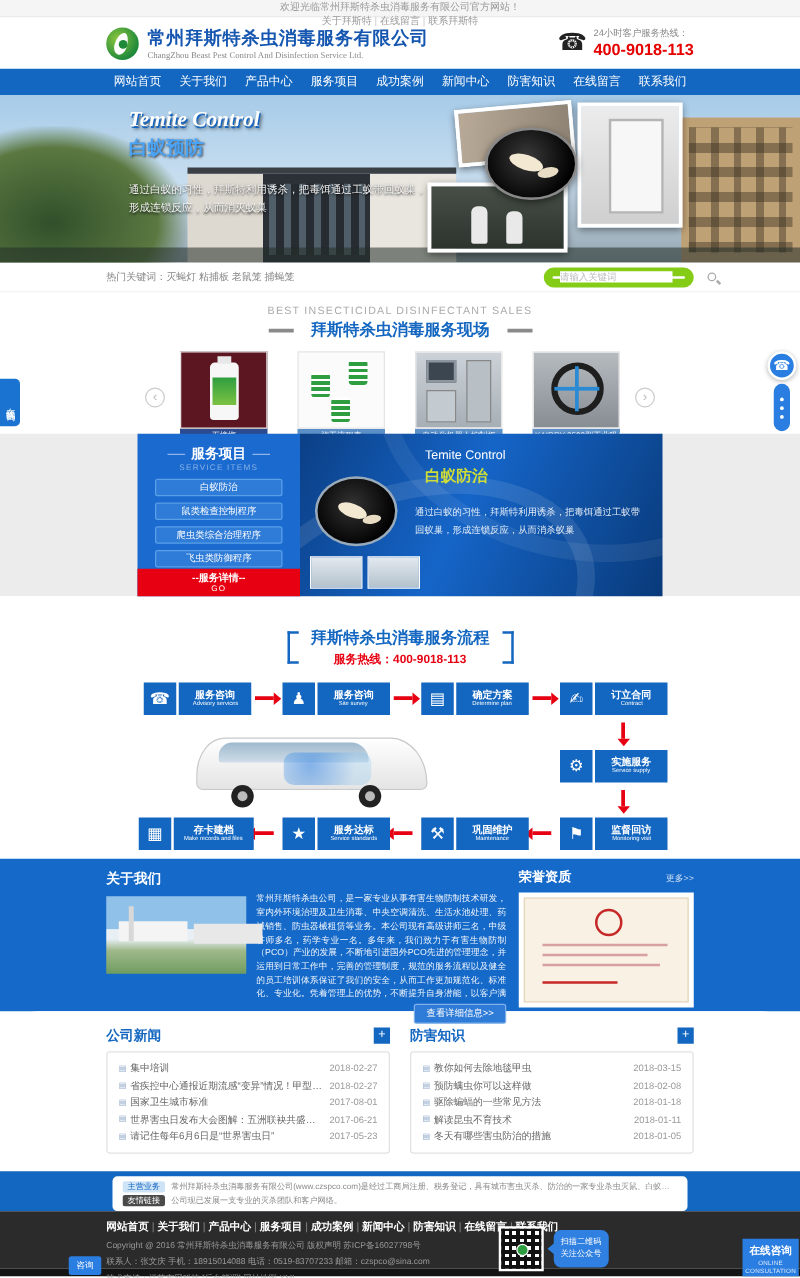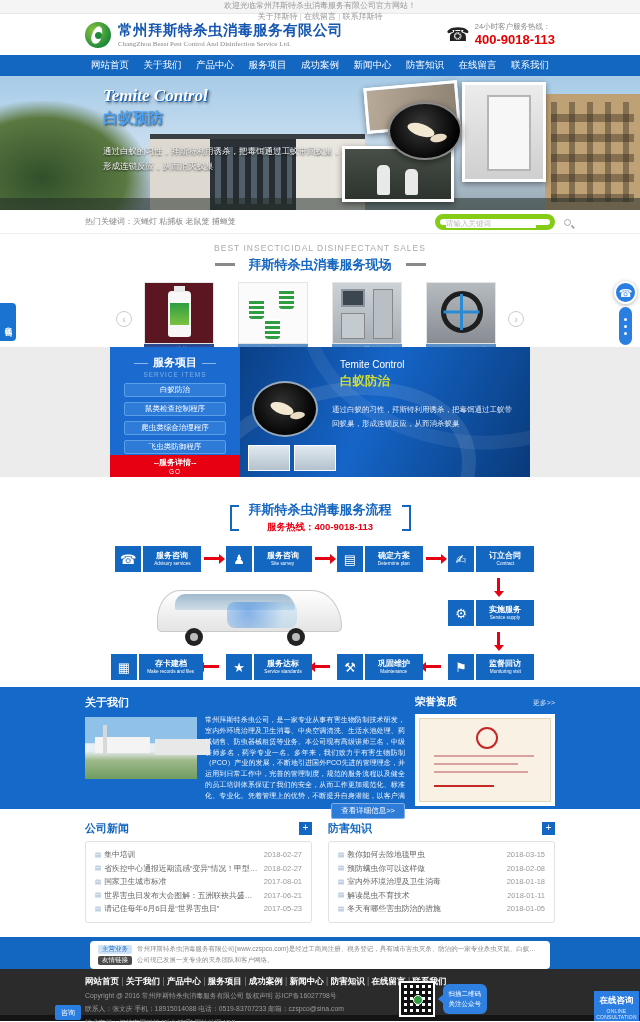--- a/index.html
+++ b/index.html
@@ -51,21 +51,21 @@
   .h-oval::after { content:""; position:absolute; left:40px; top:30px; width:17px; height:8px; border-radius:50%; background:#e8dcc4; transform:rotate(-12deg); }
   .hero-txt { position:absolute; left:18px; top:10px; }
   .hero-en { font-size:17px; font-weight:bold; font-style:italic; color:#fff; font-family:"Liberation Serif",serif; text-shadow:1px 1px 0 #1565c0, 2px 2px 3px rgba(0,0,0,.6); }
   .hero-cn { font-size:15px; font-weight:bold; color:#4aa3f5; text-shadow:1px 1px 2px rgba(0,0,0,.7); margin-top:3px; }
   .hero-desc { position:absolute; left:18px; top:68px; width:265px; font-size:8.5px; color:#f2f2f2; line-height:1.8; text-shadow:0 1px 2px rgba(0,0,0,.85); }
 
   
   #searchrow { height:24px; background:#fff; border-bottom:1px solid #f0f0f0; }
   #searchrow .w { display:flex; align-items:center; height:100%; }
   .hotkeys { font-size:8px; color:#888; }
-  .sbox { margin-left:auto; width:120px; height:16px; border:5px solid #84cc16; border-radius:9px; display:flex; align-items:flex-start; padding:0 6px;gap:28px; }
+  .sbox { margin-left:auto; width:120px; height:16px; border:7px solid #84cc16; border-radius:9px; display:flex; align-items:center; padding:0 6px;gap:28px; }
   .sbox input { border:none; outline:none; flex:1; font-size:7.5px; color:#555; width:90px; font-family:inherit; }
   .sbox input::placeholder { color:#bbb; }
   .mag { width:7px; height:7px; border:1.5px solid #aaa; border-radius:50%; position:relative; cursor:pointer; flex:0 0 auto; }
   .mag::after { content:""; position:absolute; left:6px; top:6px; width:4px; height:1.5px; background:#aaa; transform:rotate(45deg); }
 
   
   #showcase { height:113px; background:#fff; padding-top:9px; text-align:center; }
   .sub-en { font-size:8.5px; color:#aaa; letter-spacing:1px; }
   .tt-row { margin-top:2px; }
   .tt-row .dash { display:inline-block; width:20px; height:3px; background:#8a8a8a; vertical-align:middle; margin:0 14px; }
@@ -512,21 +512,21 @@
             <span class="ti">教你如何去除地毯甲虫</span>
             <span class="dt">2018-03-15</span>
           </div>
         <div class="nrow">
             <span class="dot">▤</span>
             <span class="ti">预防螨虫你可以这样做</span>
             <span class="dt">2018-02-08</span>
           </div>
         <div class="nrow">
             <span class="dot">▤</span>
-            <span class="ti">室内外环境治理及卫生消毒</span>
+            <span class="ti">驱除蝙蝠的一些常见方法</span>
             <span class="dt">2018-01-18</span>
           </div>
         <div class="nrow">
             <span class="dot">▤</span>
             <span class="ti">解读昆虫不育技术</span>
             <span class="dt">2018-01-11</span>
           </div>
         <div class="nrow">
             <span class="dot">▤</span>
             <span class="ti">冬天有哪些害虫防治的措施</span>

